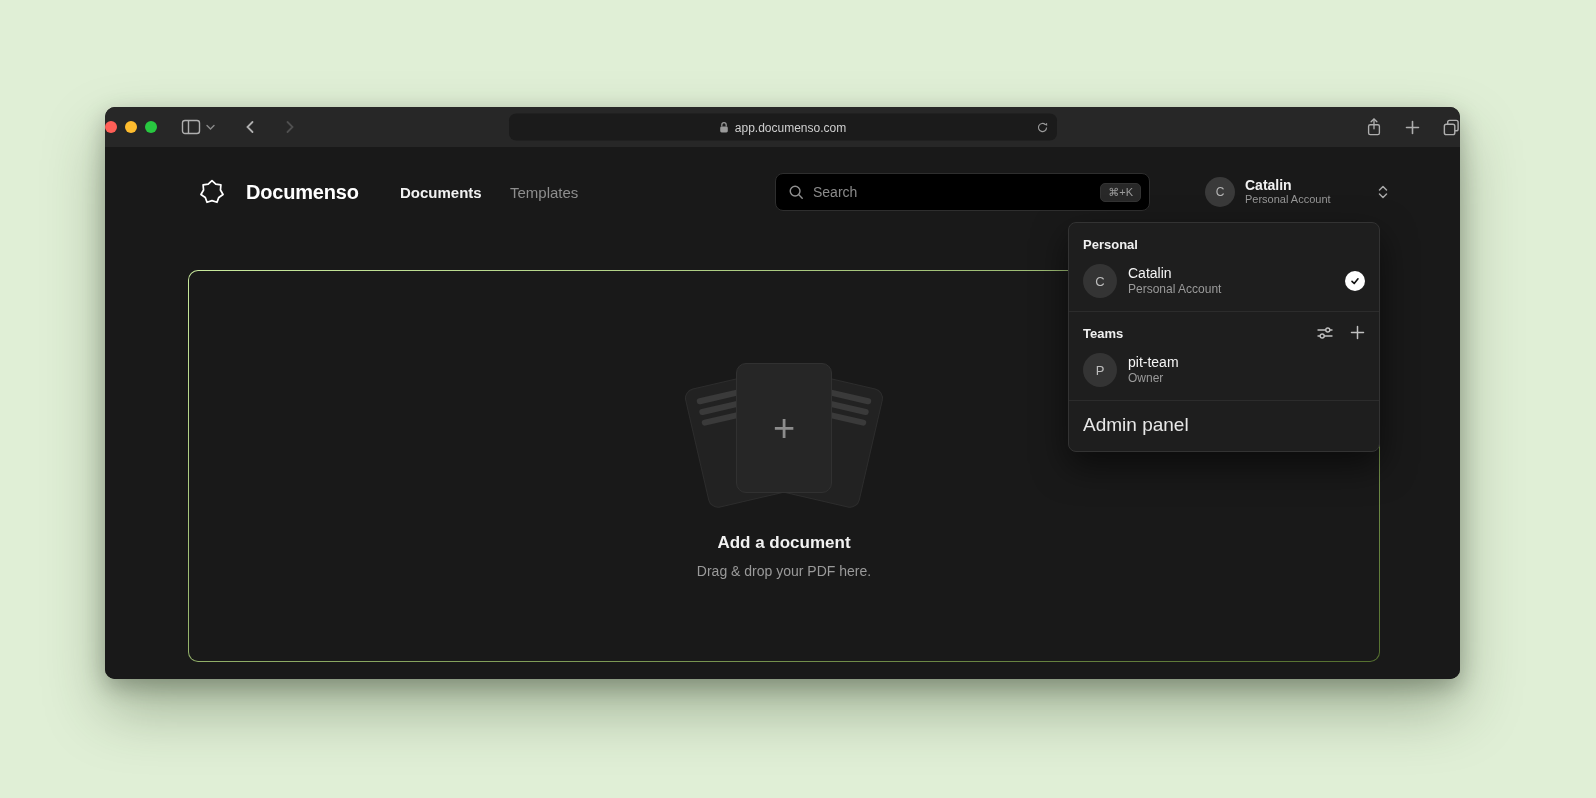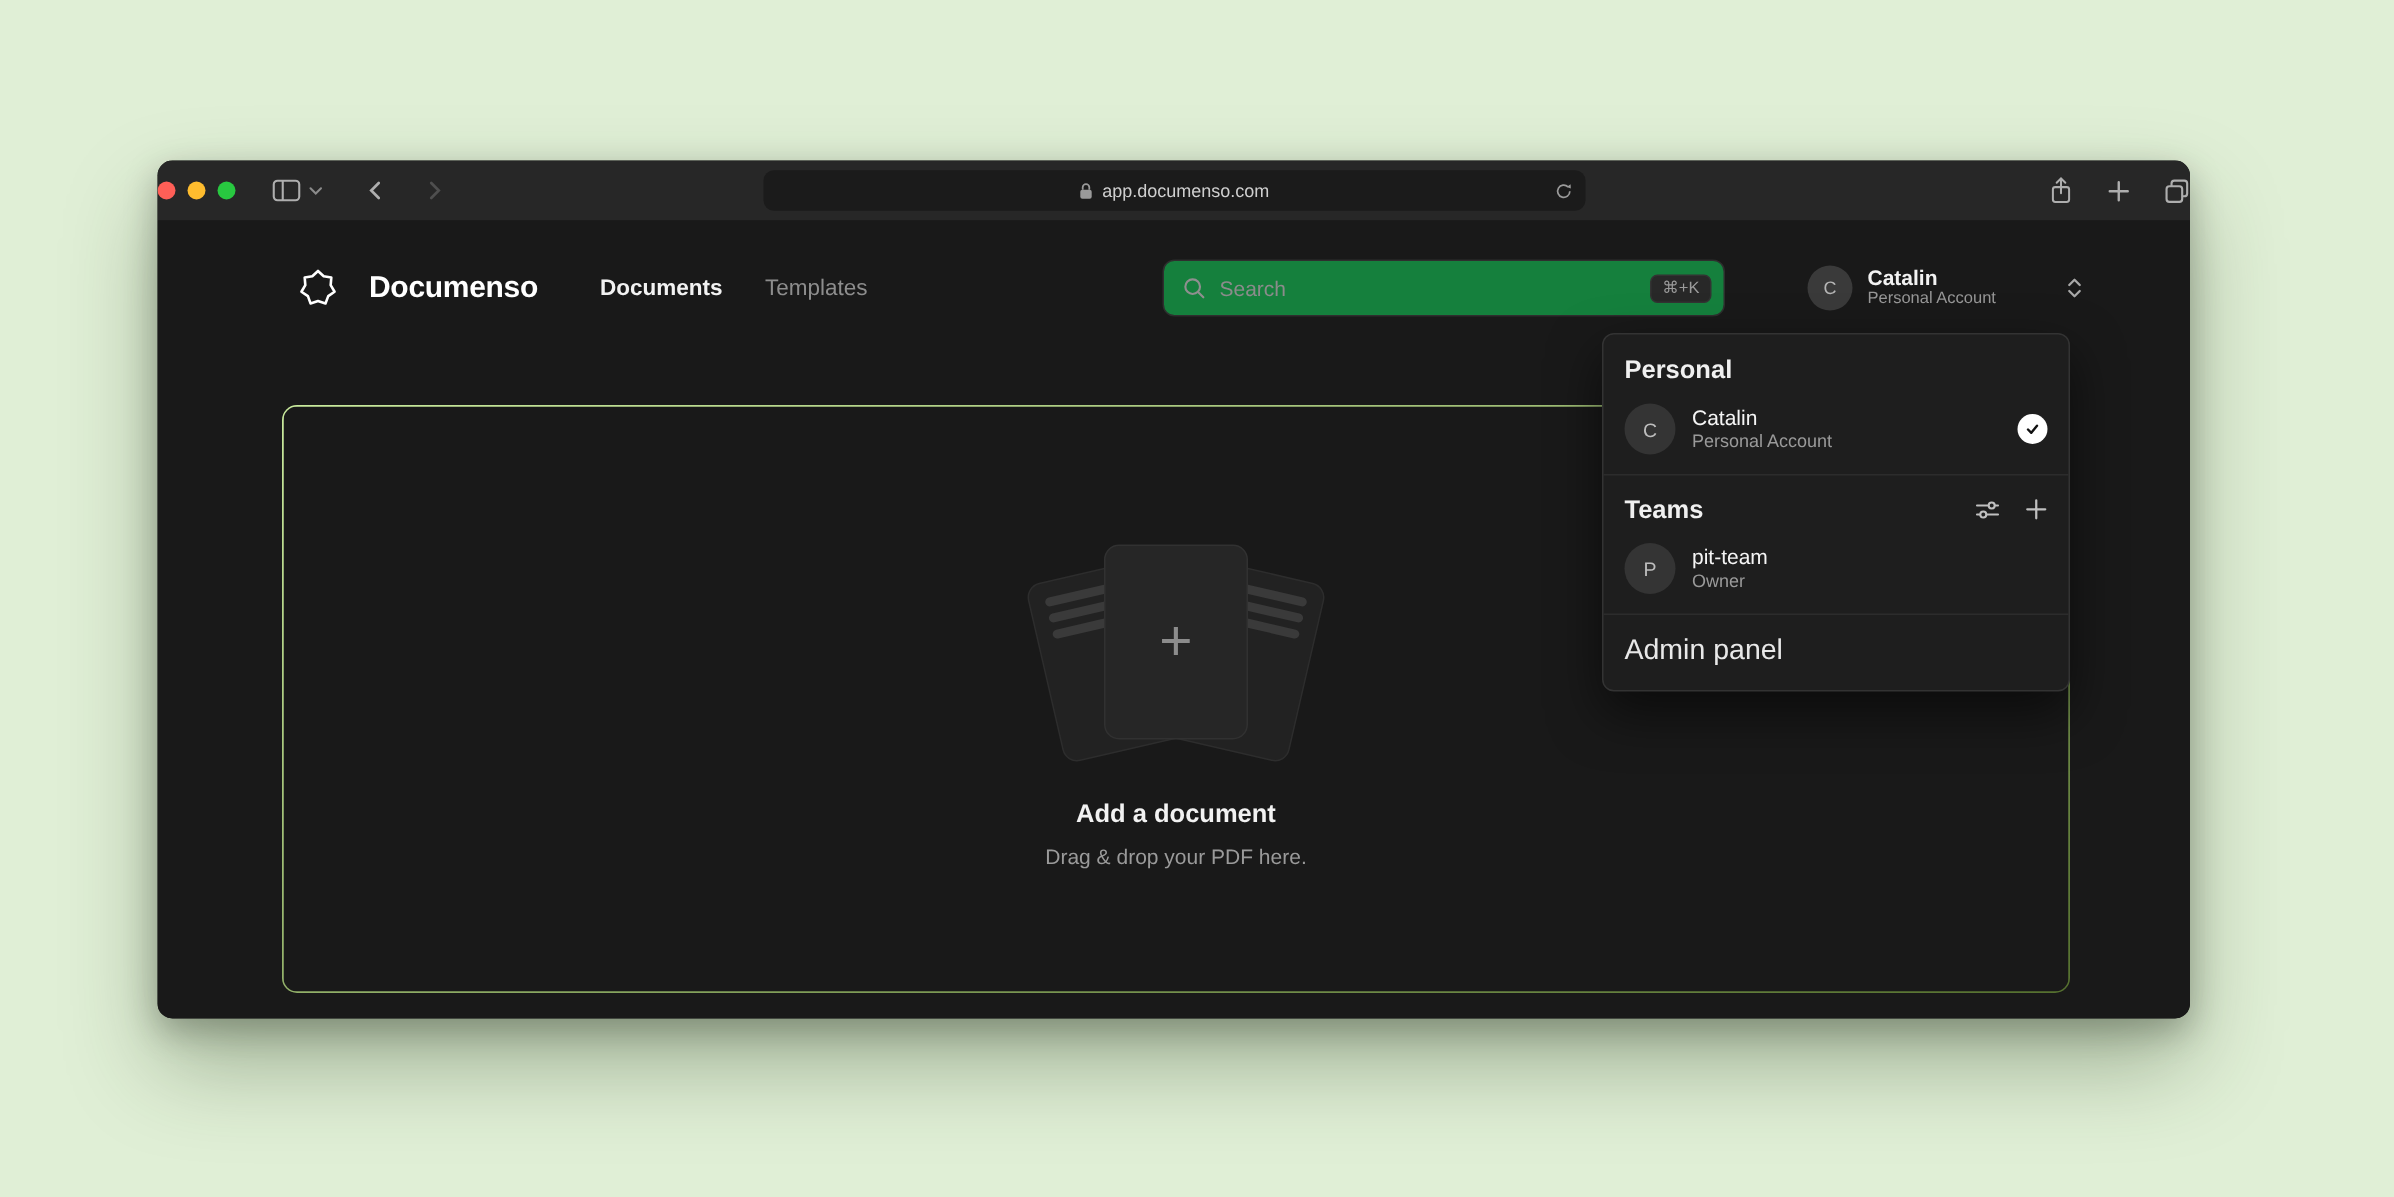--- a/index.html
+++ b/index.html
@@ -47,21 +47,21 @@
   .app-header { position:absolute; left:0; right:0; top:26px; height:38px; }
   .brand { position:absolute; left:94px; top:50%; transform:translateY(-50%);
            display:flex; align-items:center; gap:21px; color:#fff; cursor:pointer; }
   .brand-name { font-size:20px; font-weight:700; letter-spacing:-0.2px; }
   .nav-link { position:absolute; top:50%; transform:translateY(-50%); font-size:15px; cursor:pointer; }
   .nav-link.documents { left:295px; color:#f2f2f2; font-weight:600; }
   .nav-link.templates { left:405px; color:#8d8d8d; font-weight:400; }
 
   .searchbox {
     position:absolute; left:670px; top:0; width:375px; height:38px;
-    background:#15803d; border:1px solid #2e2e2e; border-radius:8px;
+    background:#000000; border:1px solid #2e2e2e; border-radius:8px;
     display:flex; align-items:center; padding:0 8px 0 12px; gap:9px;
   }
   .searchbox input {
     flex:1; background:transparent; border:none; outline:none;
     color:#e5e5e5; font-size:14px; font-family:inherit;
   }
   .searchbox input::placeholder { color:#8b8b8b; }
   .kbd {
     background:#282828; border:1px solid #333; border-radius:5px;
     color:#9b9b9b; font-size:11px; padding:3px 7px; line-height:1;
@@ -106,21 +106,21 @@
   .dz-subtitle { color:#9a9a9a; font-size:14px; margin-top:10px; }
 
   
   .menu {
     position:absolute; left:963px; top:75px; width:312px;
     background: var(--menu-bg, #1e1e1e);
     border:1px solid #333; border-radius:8px;
     box-shadow: 0 14px 34px rgba(0,0,0,.55);
     z-index:10; padding:4px 0 6px; color:#e8e8e8;
   }
-  .menu-label { padding:10px 14px 7px; font-size:17px; font-weight:700; color:#f0f0f0; }
+  .menu-label { padding:10px 14px 7px; font-size:13px; font-weight:700; color:#f0f0f0; }
   .menu-entity { display:flex; align-items:center; gap:11px; padding:5px 14px 11px; cursor:pointer; }
   .menu-entity .avatar { width:34px; height:34px; background:#343434; color:#bdbdbd; font-size:13px; }
   .entity-name { color:#f5f5f5; font-size:14px; font-weight:500; line-height:1.2; }
   .entity-sub { color:#9a9a9a; font-size:12px; line-height:1.3; }
   .check-circle {
     margin-left:auto; width:20px; height:20px; border-radius:50%;
     background:#fff; display:flex; align-items:center; justify-content:center; flex:0 0 auto;
   }
   .menu-divider { border:none; border-top:1px solid #2c2c2c; margin:2px 0 4px; }
   .teams-row { display:flex; align-items:center; padding:9px 14px 7px; }

